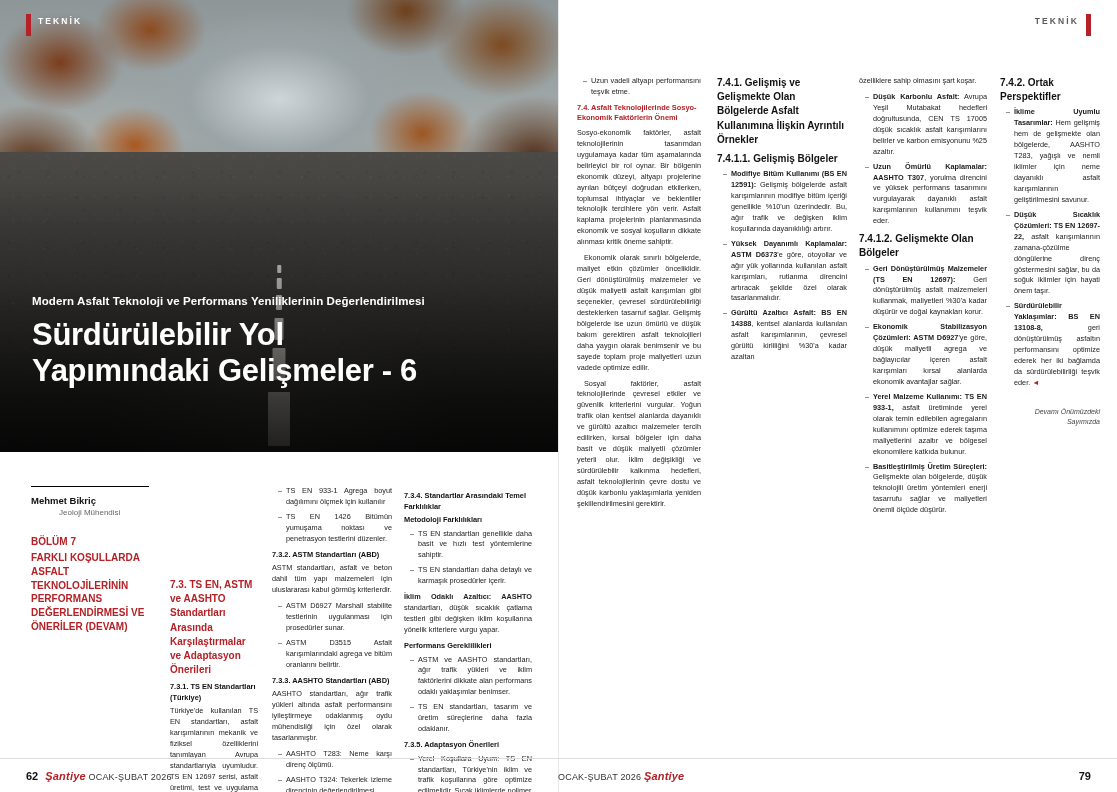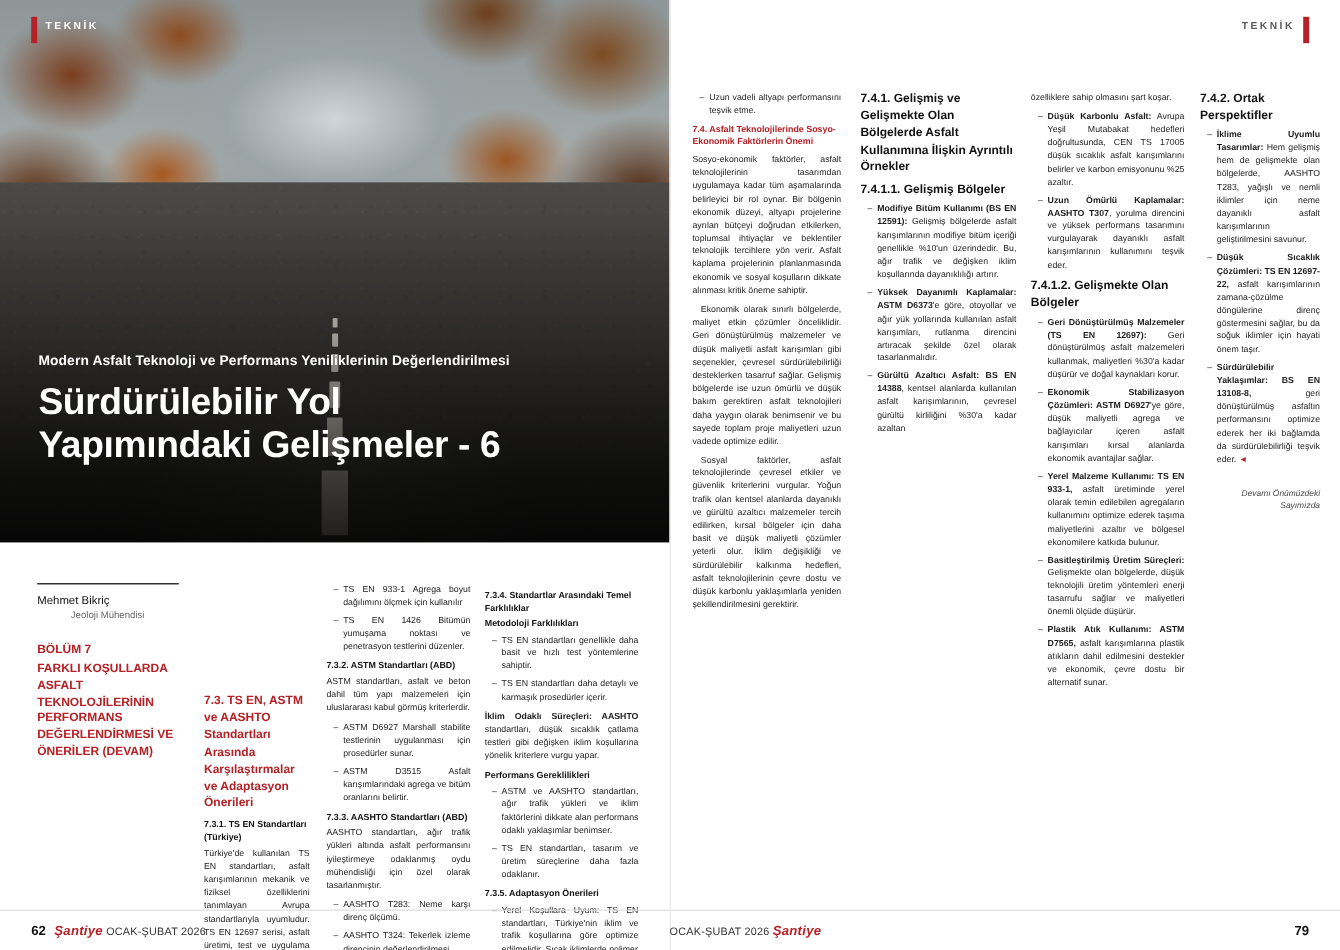--- a/index.html
+++ b/index.html
@@ -107,21 +107,21 @@
     margin-bottom:10px;
   }
   .hero-title {
     color:#ffffff; font-size:31px; line-height:1.18; font-weight:700;
     letter-spacing:-.3px;
   }
 
   
   .author { position:absolute; left:31px; top:486px; width:118px; }
   .author-rule { width:118px; height:1px; background:#000; margin-bottom:8px; }
-  .author-name { font-size:9.5px; font-weight:400; color:#111; }
+  .author-name { font-size:9.5px; font-weight:700; color:#111; }
   .author-role { font-size:8px; color:#666; margin-top:2px;margin-left:28px; }
 
   .chapter { position:absolute; left:31px; top:536px; width:125px; }
   .chapter-num { color:#b42126; font-size:10px; font-weight:700; margin-bottom:4px; }
   .chapter-title {
     color:#b42126; font-size:10px; font-weight:700; line-height:1.38;
     text-transform:uppercase;
   }
 
   
@@ -250,21 +250,21 @@
       </ul>
     </div>
 
     <div class="col c3">
       <div class="h-blk">7.3.4. Standartlar Arasındaki Temel Farklılıklar</div>
       <div class="h-blk" style="margin-top:0;">Metodoloji Farklılıkları</div>
       <ul>
         <li>TS EN standartları genellikle daha basit ve hızlı test yöntemlerine sahiptir.</li>
         <li>TS EN standartları daha detaylı ve karmaşık prosedürler içerir.</li>
       </ul>
-      <p><b>İklim Odaklı Süreçleri: AASHTO</b> <span>standartları, düşük sıcaklık çatlama testleri gibi değişken iklim koşullarına yönelik kriterlere vurgu yapar.</span></p>
+      <p><b>İklim Odaklı Azaltıcı: AASHTO</b> <span>standartları, düşük sıcaklık çatlama testleri gibi değişken iklim koşullarına yönelik kriterlere vurgu yapar.</span></p>
       <div class="h-blk">Performans Gereklilikleri</div>
       <ul>
         <li>ASTM ve AASHTO standartları, ağır trafik yükleri ve iklim faktörlerini dikkate alan performans odaklı yaklaşımlar benimser.</li>
         <li>TS EN standartları, tasarım ve üretim süreçlerine daha fazla odaklanır.</li>
       </ul>
       <div class="h-blk">7.3.5. Adaptasyon Önerileri</div>
       <ul>
         <li>Yerel Koşullara Uyum: TS EN standartları, Türkiye'nin iklim ve trafik koşullarına göre optimize edilmelidir. Sıcak iklimlerde polimer</li>
       </ul>
     </div>
@@ -312,21 +312,20 @@
       <ul>
         <li><b>Düşük Karbonlu Asfalt:</b> <span>Avrupa Yeşil Mutabakat hedefleri doğrultusunda, CEN TS 17005 düşük sıcaklık asfalt karışımlarını belirler ve karbon emisyonunu %25 azaltır.</span></li>
         <li><b>Uzun Ömürlü Kaplamalar: AASHTO T307</b><span>, yorulma direncini ve yüksek performans tasarımını vurgulayarak dayanıklı asfalt karışımlarının kullanımını teşvik eder.</span></li>
       </ul>
       <div class="h-blk">7.4.1.2. Gelişmekte Olan Bölgeler</div>
       <ul>
         <li><b>Geri Dönüştürülmüş Malzemeler (TS EN 12697):</b> <span>Geri dönüştürülmüş asfalt malzemeleri kullanmak, maliyetleri %30'a kadar düşürür ve doğal kaynakları korur.</span></li>
         <li><b>Ekonomik Stabilizasyon Çözümleri: ASTM D6927</b><span>'ye göre, düşük maliyetli agrega ve bağlayıcılar içeren asfalt karışımları kırsal alanlarda ekonomik avantajlar sağlar.</span></li>
         <li><b>Yerel Malzeme Kullanımı: TS EN 933-1,</b> <span>asfalt üretiminde yerel olarak temin edilebilen agregaların kullanımını optimize ederek taşıma maliyetlerini azaltır ve bölgesel ekonomilere katkıda bulunur.</span></li>
         <li><b>Basitleştirilmiş Üretim Süreçleri:</b> <span>Gelişmekte olan bölgelerde, düşük teknolojili üretim yöntemleri enerji tasarrufu sağlar ve maliyetleri önemli ölçüde düşürür.</span></li>
-        <li><b>Plastik Atık Kullanımı: ASTM D7565,</b> <span>asfalt karışımlarına plastik atıkların dahil edilmesini destekler ve ekonomik, çevre dostu bir alternatif sunar.</span></li>
       </ul>
     </div>
 
     <div class="r-col r4">
       <div class="h-blk" style="margin-top:0;">7.4.2. Ortak Perspektifler</div>
       <ul>
         <li><b>İklime Uyumlu Tasarımlar:</b> <span>Hem gelişmiş hem de gelişmekte olan bölgelerde, AASHTO T283, yağışlı ve nemli iklimler için neme dayanıklı asfalt karışımlarının geliştirilmesini savunur.</span></li>
         <li><b>Düşük Sıcaklık Çözümleri: TS EN 12697-22,</b> <span>asfalt karışımlarının zamana-çözülme döngülerine direnç göstermesini sağlar, bu da soğuk iklimler için hayati önem taşır.</span></li>
         <li><b>Sürdürülebilir Yaklaşımlar: BS EN 13108-8,</b> <span>geri dönüştürülmüş asfaltın performansını optimize ederek her iki bağlamda da sürdürülebilirliği teşvik eder.</span><span class="red-tri"> ◄</span></li>
       </ul>

